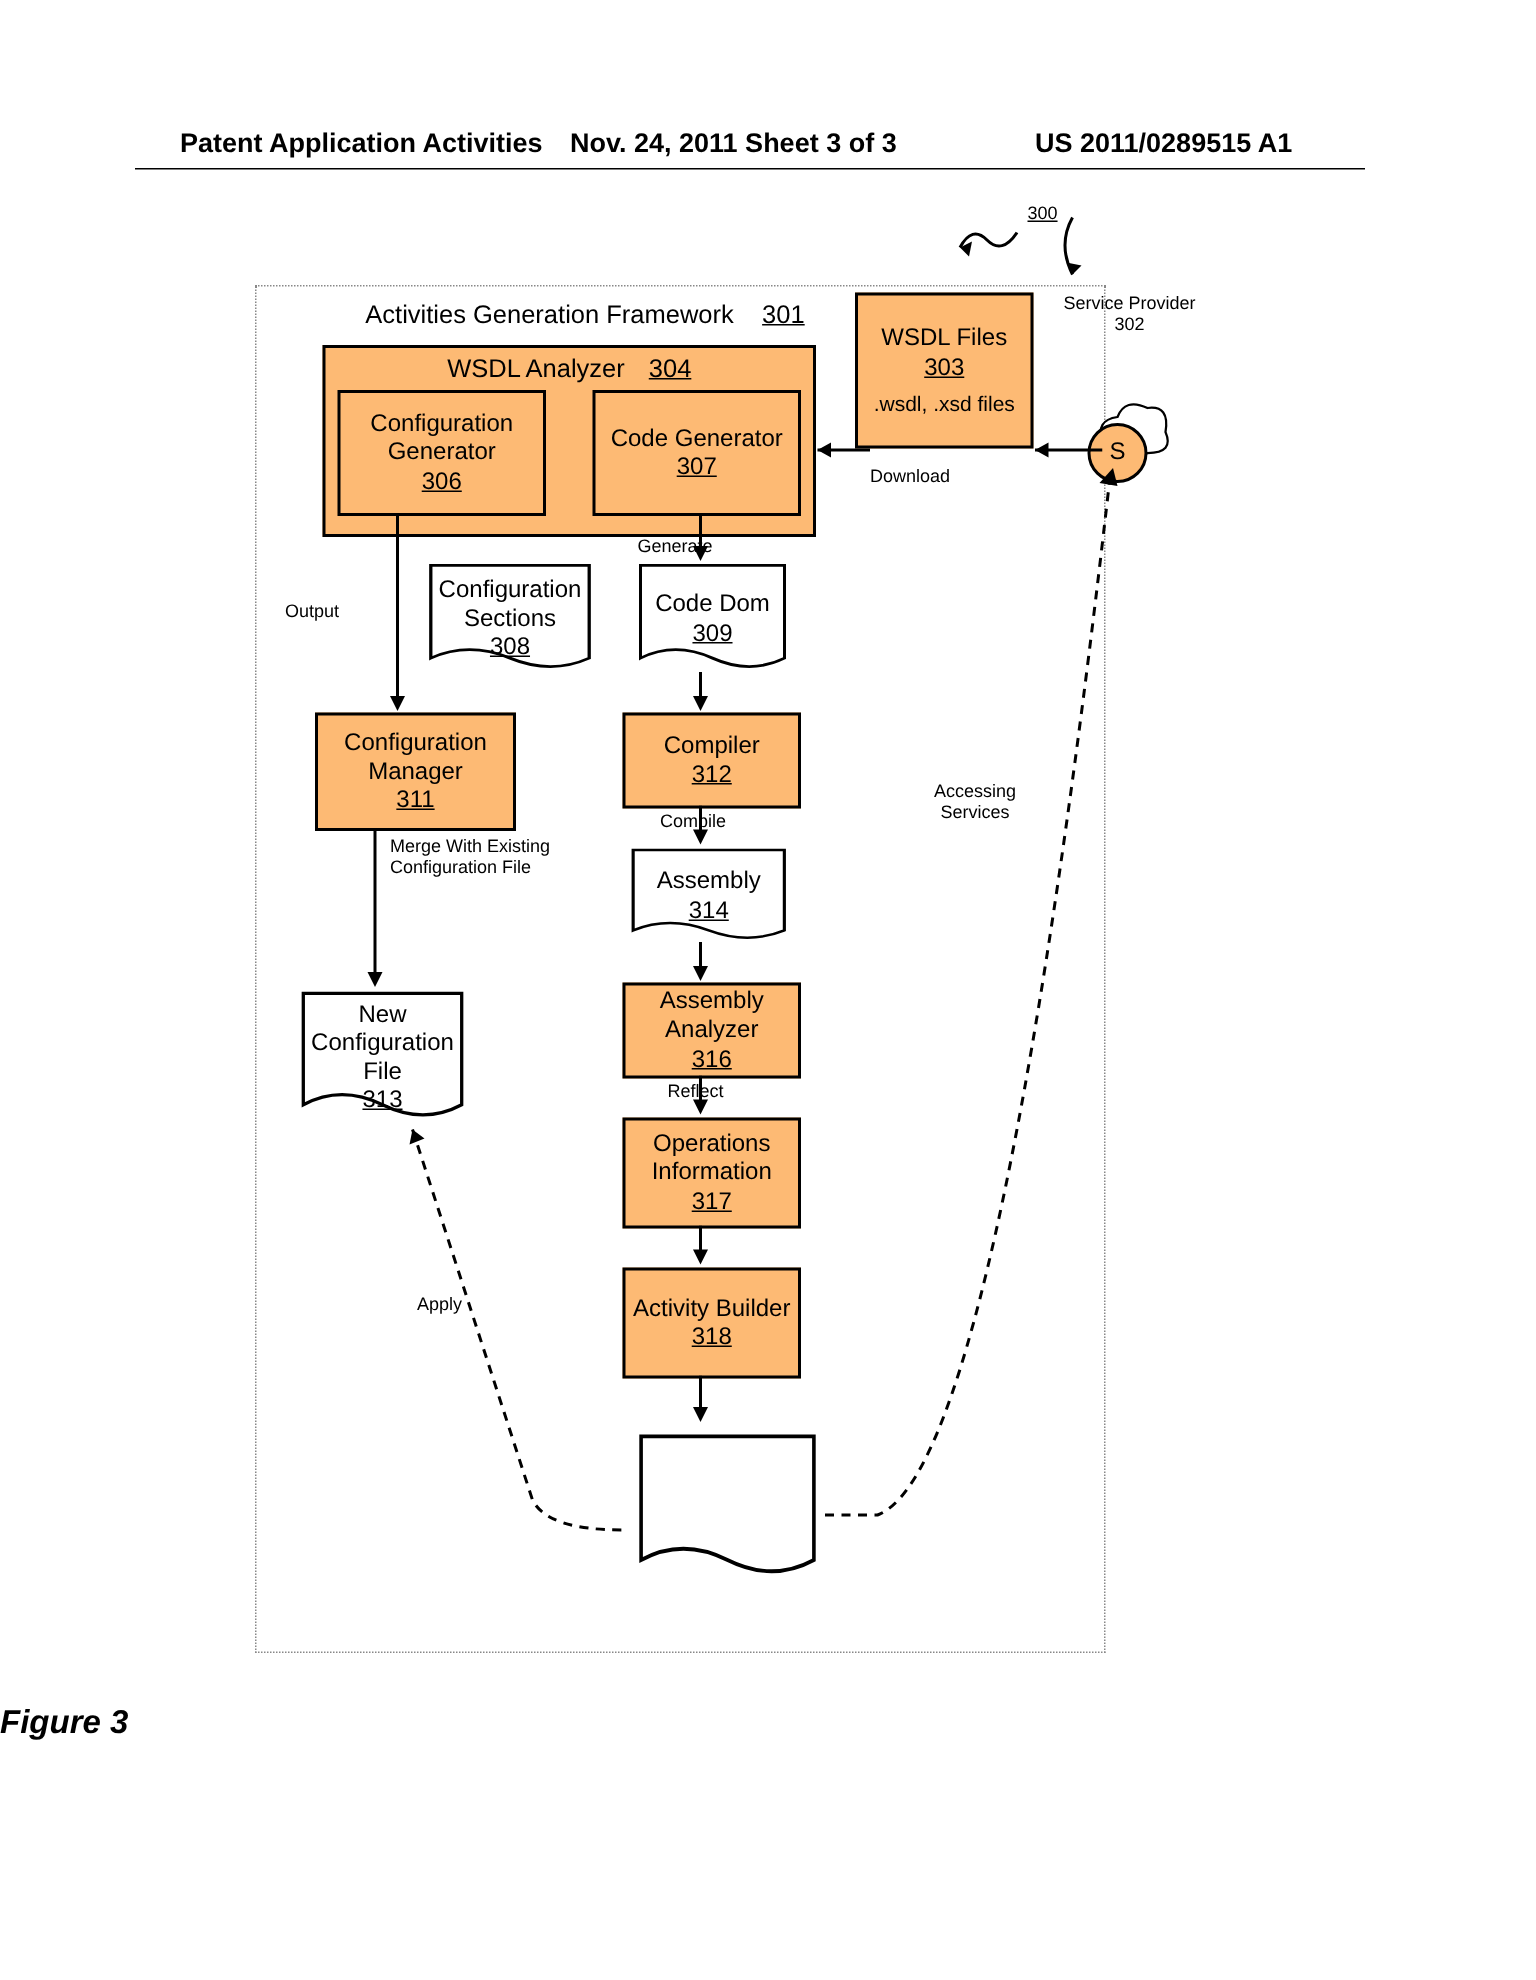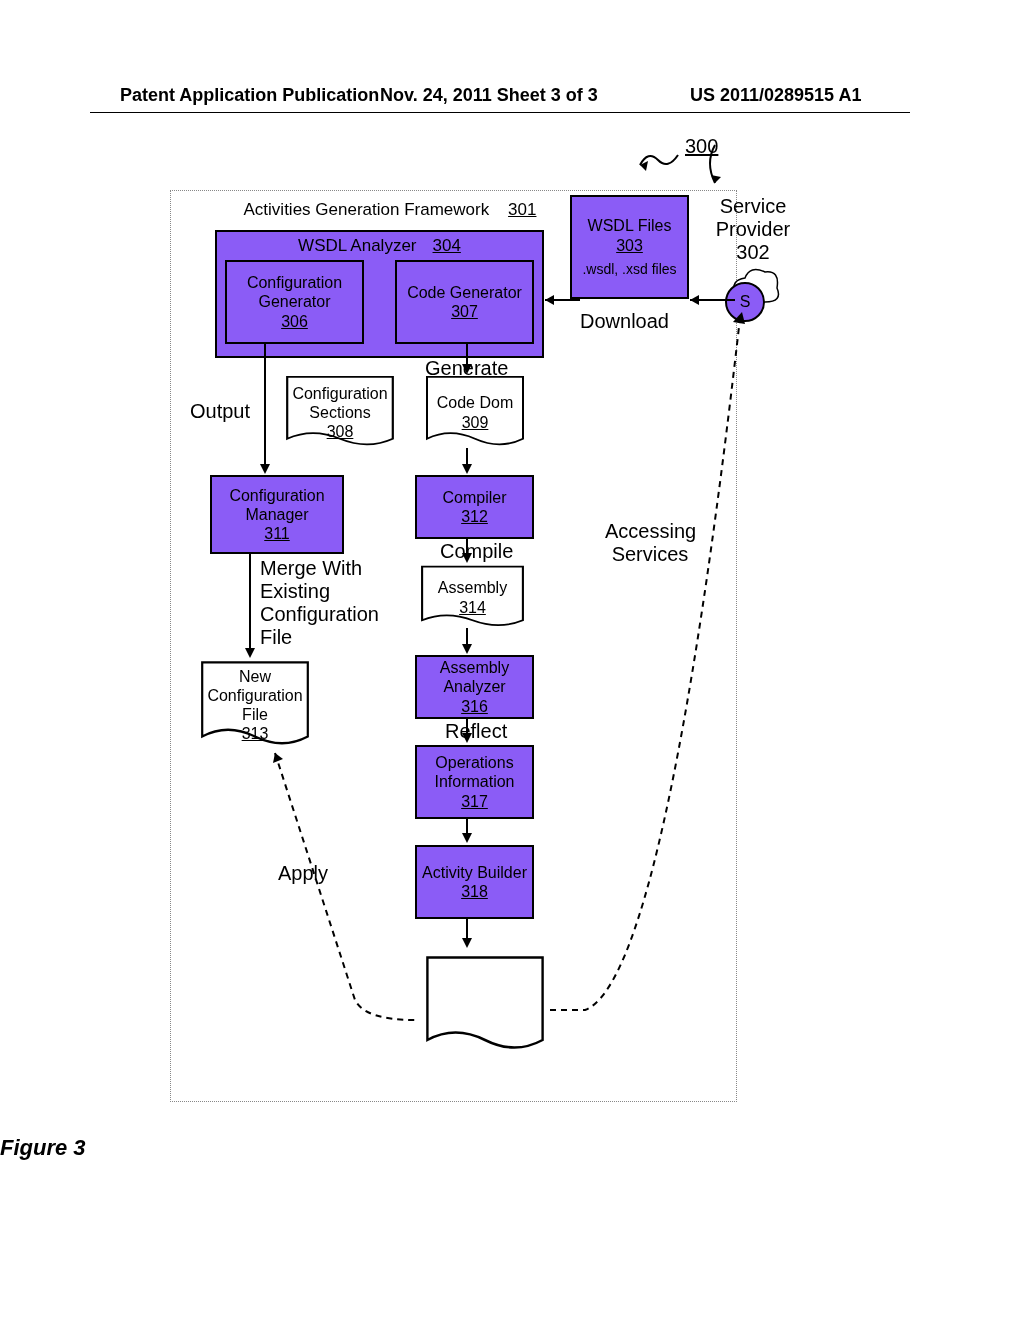--- a/index.html
+++ b/index.html
@@ -45,34 +45,34 @@
   }
   .dotted-frame {
     position: absolute;
     top: 0; left: 0;
     width: 565px; height: 910px;
     border: 1px dotted #888;
   }
   .box {
     position: absolute;
     border: 2px solid #000;
-    background: #8b5cf6;
+    background: #fdba74;
     text-align: center;
     font-size: 16px;
     display: flex;
     flex-direction: column;
     align-items: center;
     justify-content: center;
     line-height: 1.2;
   }
   .noborder { border: none; }
   .ref { text-decoration: underline; }
   .label {
     position: absolute;
-    font-size: 20px;
+    font-size: 12px;
     text-align: center;
   }
   .doc {
     position: absolute;
     background: #fff;
     text-align: center;
     font-size: 16px;
     display: flex;
     flex-direction: column;
     align-items: center;
@@ -89,21 +89,21 @@
   svg.overlay {
     position: absolute;
     top: 0; left: 0;
     pointer-events: none;
   }
 </style>
 </head>
 <body>
 
 <div class="header">
-  <span class="hdr-left">Patent Application Publication</span>
+  <span class="hdr-left">Patent Application Activities</span>
   <span class="hdr-mid">Nov. 24, 2011  Sheet 3 of 3</span>
   <span class="hdr-right">US 2011/0289515 A1</span>
 </div>
 <div class="hrule"></div>
 
 <div class="canvas">
 
   <svg class="overlay" style="top:-55px;left:450px;width:170px;height:60px">
     <path d="M20,30 Q28,15 38,25 Q48,35 58,20" stroke="#000" stroke-width="2" fill="none"></path>
     <polygon points="20,30 28,26 26,36" fill="#000"></polygon>

